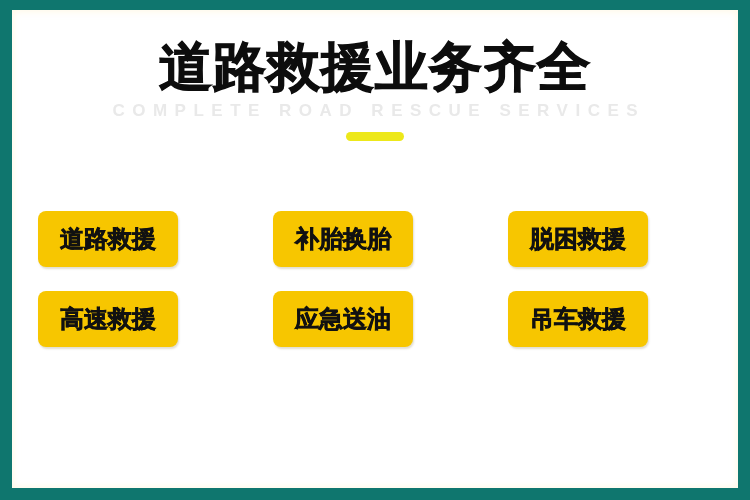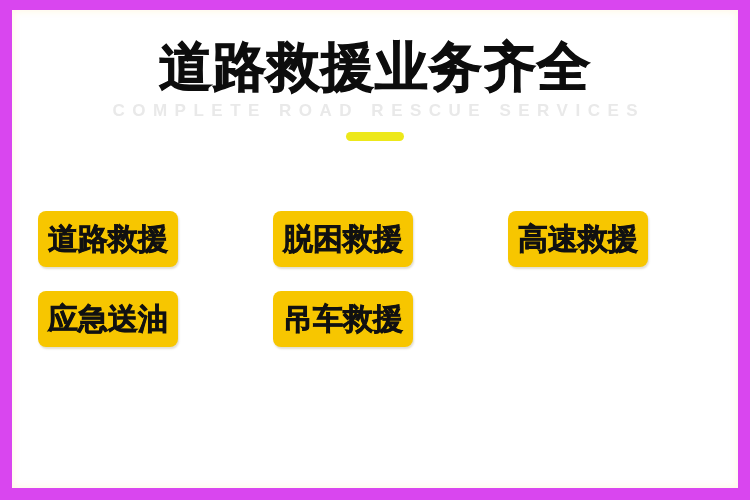--- a/index.html
+++ b/index.html
@@ -9,21 +9,21 @@
   }
   body {
     font-family: "DejaVu Sans", "Liberation Sans", sans-serif;
   }
 
   .poster {
     position: relative;
     width: 750px;
     height: 500px;
     overflow: hidden;
-    background: #d946ef;
+    background: #0f766e;
     box-sizing: border-box;
   }
 
   
   .canvas {
     position: absolute;
     left: 12px;
     top: 10px;
     right: 12px;
     bottom: 12px;
@@ -95,21 +95,21 @@
   }
 
   .service-btn {
     background: #f7c600;
     border-radius: 8px;
     border: 0;
     display: flex;
     align-items: center;
     justify-content: center;
     font-family: "DejaVu Sans", "Liberation Sans", sans-serif;
-    font-size: 30px;
+    font-size: 24px;
     font-weight: 700;
     color: #111111;
     letter-spacing: 0px;
     white-space: nowrap;
     cursor: pointer;
     padding: 0;
     box-shadow: 1px 2px 2px rgba(90, 70, 0, 0.18);
     -webkit-text-stroke: 0.7px #111111;
   }
 </style>
@@ -122,20 +122,21 @@
     <div class="header">
       <h1 class="title">道路救援业务齐全</h1>
       <div class="subtitle">COMPLETE ROAD RESCUE SERVICES</div>
       <div class="accent-wrap">
         <div class="accent-bar"></div>
       </div>
     </div>
 
     <div class="grid">
       <button class="service-btn">道路救援</button>
+      <button class="service-btn">补胎换胎</button>
       <button class="service-btn">脱困救援</button>
       <button class="service-btn">高速救援</button>
       <button class="service-btn">应急送油</button>
       <button class="service-btn">吊车救援</button>
     </div>
 
   </div>
 </div>
 
 </body></html>

